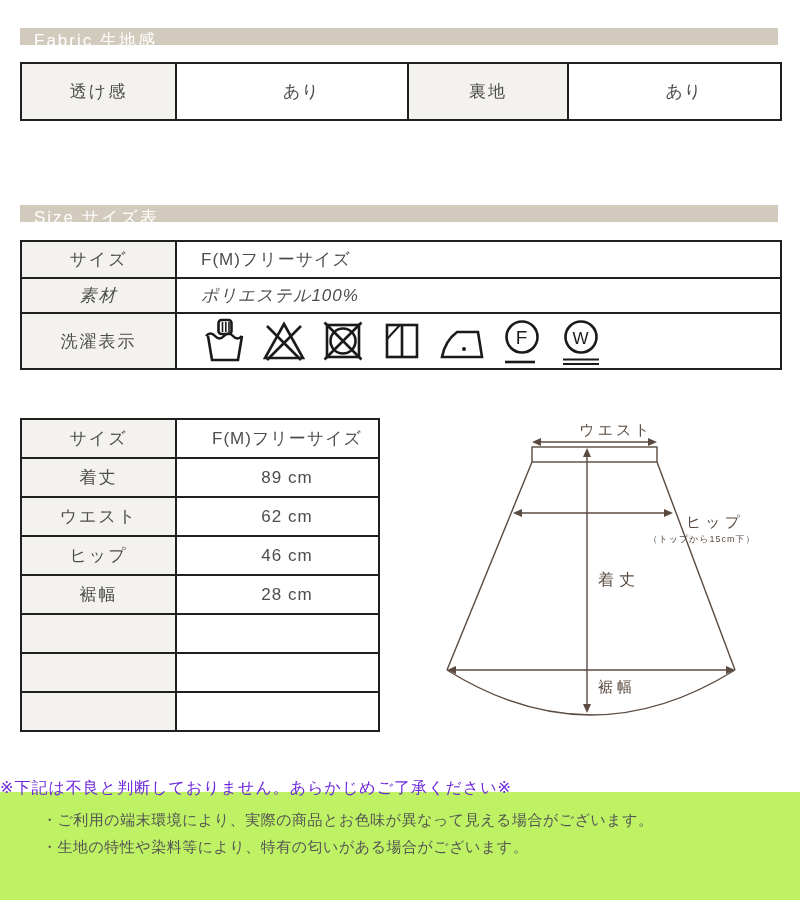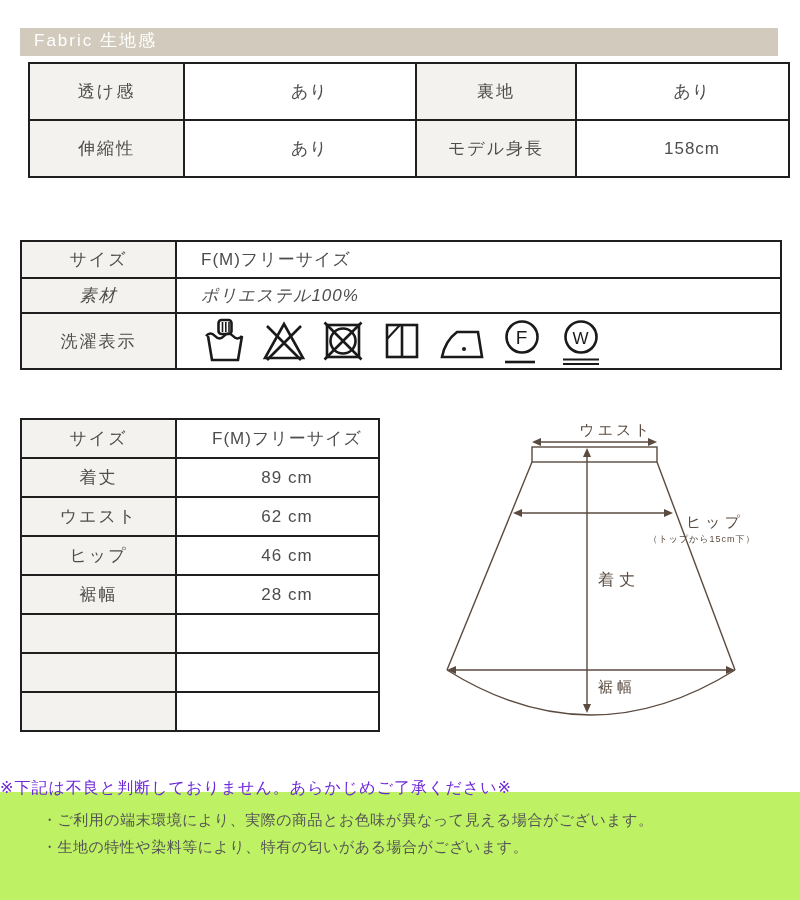--- a/index.html
+++ b/index.html
@@ -5,34 +5,34 @@
   html,body{margin:0;padding:0;}
   body{
     width:800px;height:900px;background:#ffffff;
     font-family:"Liberation Sans","DejaVu Sans",sans-serif;
     color:#4d4d4d;
   }
   .stage{position:relative;width:800px;height:900px;overflow:hidden;background:#fff;}
 
   
   .section-bar{
-    position:absolute;left:20px;width:744px;height:28px;
+    position:absolute;left:20px;width:744px;height:17px;
     background:#d2cbbd;color:#fff;font-size:17px;letter-spacing:2px;
     line-height:26px;padding-left:14px;
   }
   #fabric-bar{top:28px;}
   #size-bar{top:205px;}
 
   
   table{border-collapse:collapse;table-layout:fixed;position:absolute;background:#fff;}
   td{border:2px solid #1f1f1f;font-size:17px;color:#4d4d4d;overflow:hidden;}
   .label-cell{background:#f4f2ee;text-align:center;letter-spacing:2px;}
   .value-cell{background:#ffffff;text-align:center;letter-spacing:1px;padding-left:20px;}
 
-  #fabric-table{left:20px;top:62px;width:760px;margin-left:8px;}
+  #fabric-table{left:20px;top:62px;width:760px;}
   #fabric-table td{height:53px;}
 
   #size-table{left:20px;top:240px;width:760px;}
   #size-table .value-cell{text-align:left;padding-left:24px;}
   #size-table tr.r0 td{height:33px;}
   #size-table tr.r1 td{height:31px;font-style:italic;}
   #size-table tr.r2 td{height:52px;}
 
   #meas-table{left:20px;top:418px;width:358px;}
   #meas-table td{height:35px;}
@@ -71,29 +71,24 @@
         <col style="width:160px">
         <col style="width:213px">
       </colgroup>
     <tbody>
         <tr>
       <td class="label-cell">透け感</td>
       <td class="value-cell">あり</td>
       <td class="label-cell">裏地</td>
       <td class="value-cell">あり</td>
     </tr>
-    <tr>
-      <td class="label-cell">伸縮性</td>
-      <td class="value-cell">あり</td>
-      <td class="label-cell">モデル身長</td>
-      <td class="value-cell">158cm</td>
-    </tr>
   </tbody>
     </table>
 
+  <div class="section-bar" id="size-bar">Size サイズ表</div>
 
   <table id="size-table">
     <colgroup>
         <col style="width:155px">
         <col style="width:605px">
       </colgroup>
     <tbody>
         <tr class="r0">
       <td class="label-cell">サイズ</td>
       <td class="value-cell">F(M)フリーサイズ</td>

